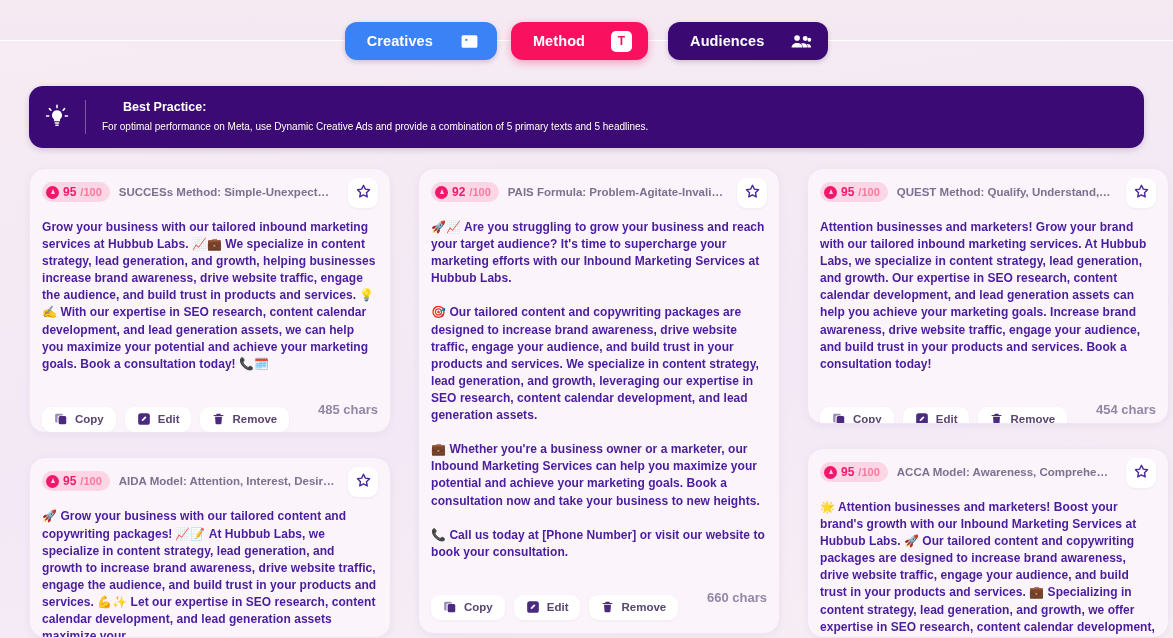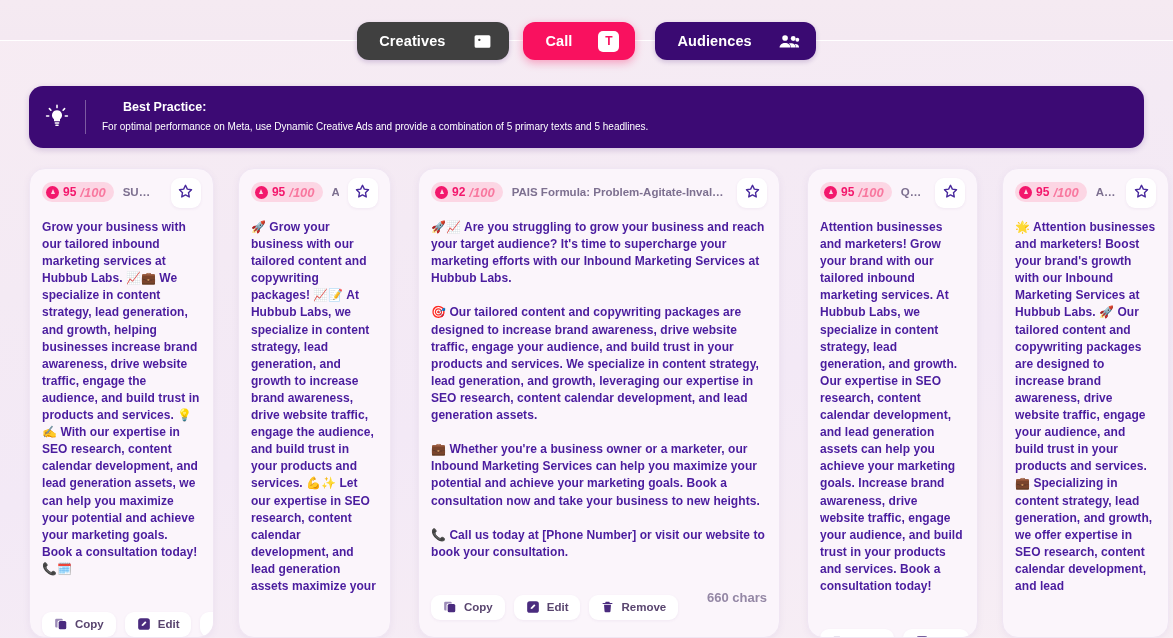--- a/index.html
+++ b/index.html
@@ -33,21 +33,21 @@
     display:flex; align-items:center; gap:26px;
     height:38px; padding:0 16px 0 22px;
     border-radius:12px;
     font-size:14.5px; font-weight:700; letter-spacing:.1px;
     color:#ffffff;
     background:#3a0a72;
     border:none; cursor:pointer;
     box-shadow:0 2px 5px rgba(58,10,114,.20);
     white-space:nowrap;
   }
-  .tab.creatives{ background:#404040; }
+  .tab.creatives{ background:#3b82f6; }
   .tab.audiences{ background:#3a0a72;margin-left:6px; }
   .tab.active{
     background:#f9115f;
     box-shadow:0 3px 9px rgba(249,17,95,.35);
   }
   .tab .tico{
     width:22px;height:22px;display:flex;align-items:center;justify-content:center;
   }
   .tab.active .tico{
     width:21px;height:21px;border-radius:5px;background:#ffffff;
@@ -71,21 +71,21 @@
   .banner-text{ padding-left:16px; color:#ffffff; }
   .banner-title{ font-size:12.5px; font-weight:700; line-height:17px;padding-left:21px; }
   .banner-sub{ font-size:10px; font-weight:400; line-height:18px; margin-top:2px; }
 
   
   .columns{
     position:absolute; left:29px; top:168px; width:1115px; height:470px;
     display:flex; gap:27px;
     z-index:2;
   }
-  .col{ width:362px; display:flex; gap:24px; }
+  .col{ width:362px; display:flex; flex-direction:column; gap:24px; }
 
   
   .card{
     background:#fbf5fb;
     border:1px solid #f0e6f3;
     border-radius:16px;
     box-shadow:0 2px 7px rgba(120,80,150,.07);
     padding:12px 12px 0 12px;
     overflow:hidden;
     position:relative;
@@ -105,21 +105,21 @@
   }
   .score-dot::after{
     content:""; position:absolute; left:50%; top:3px;
     transform:translateX(-50%);
     width:0;height:0;
     border-left:2.6px solid transparent;
     border-right:2.6px solid transparent;
     border-bottom:5.5px solid #fcd6e4;
   }
   .score-val{ font-size:12px;font-weight:800;color:#f3176c;line-height:1; }
-  .score-max{ font-size:13px;font-weight:600;color:#f8789f;line-height:1;font-style:italic; }
+  .score-max{ font-size:11px;font-weight:600;color:#f8789f;line-height:1; }
   .card-title{
     flex:1 1 auto;
     font-size:11.5px; font-weight:700; color:#7d7090;
     line-height:20px;
     white-space:nowrap; overflow:hidden; text-overflow:ellipsis;
     padding-right:4px;
   }
   .star-btn{
     flex:none; width:30px;height:30px;
     background:#ffffff;border-radius:9px;border:none;cursor:pointer;
@@ -167,21 +167,21 @@
   <button class="tab creatives">
     <span>Creatives</span>
     <span class="tico">
       <svg width="19" height="19" viewBox="0 0 24 24" fill="#ffffff">
         <path d="M4 4h16a2 2 0 0 1 2 2v12a2 2 0 0 1-2 2H4a2 2 0 0 1-2-2V6a2 2 0 0 1 2-2zm2.2 11.8 3.3-4 2.6 3.1 2.1-2.4 3.6 4.3H6.2zM8 8.4a1.5 1.5 0 1 0 0 3 1.5 1.5 0 0 0 0-3z"></path>
       </svg>
     </span>
   </button>
 
   <button class="tab active">
-    <span>Call</span>
+    <span>Method</span>
     <span class="tico">T</span>
   </button>
 
   <button class="tab audiences">
     <span>Audiences</span>
     <span class="tico">
       <svg width="22" height="18" viewBox="0 0 28 20" fill="#ffffff">
         <circle cx="9" cy="6.2" r="3.6"></circle>
         <circle cx="19.4" cy="6.8" r="3.1"></circle>
         <circle cx="24.6" cy="8.4" r="2.4"></circle>

